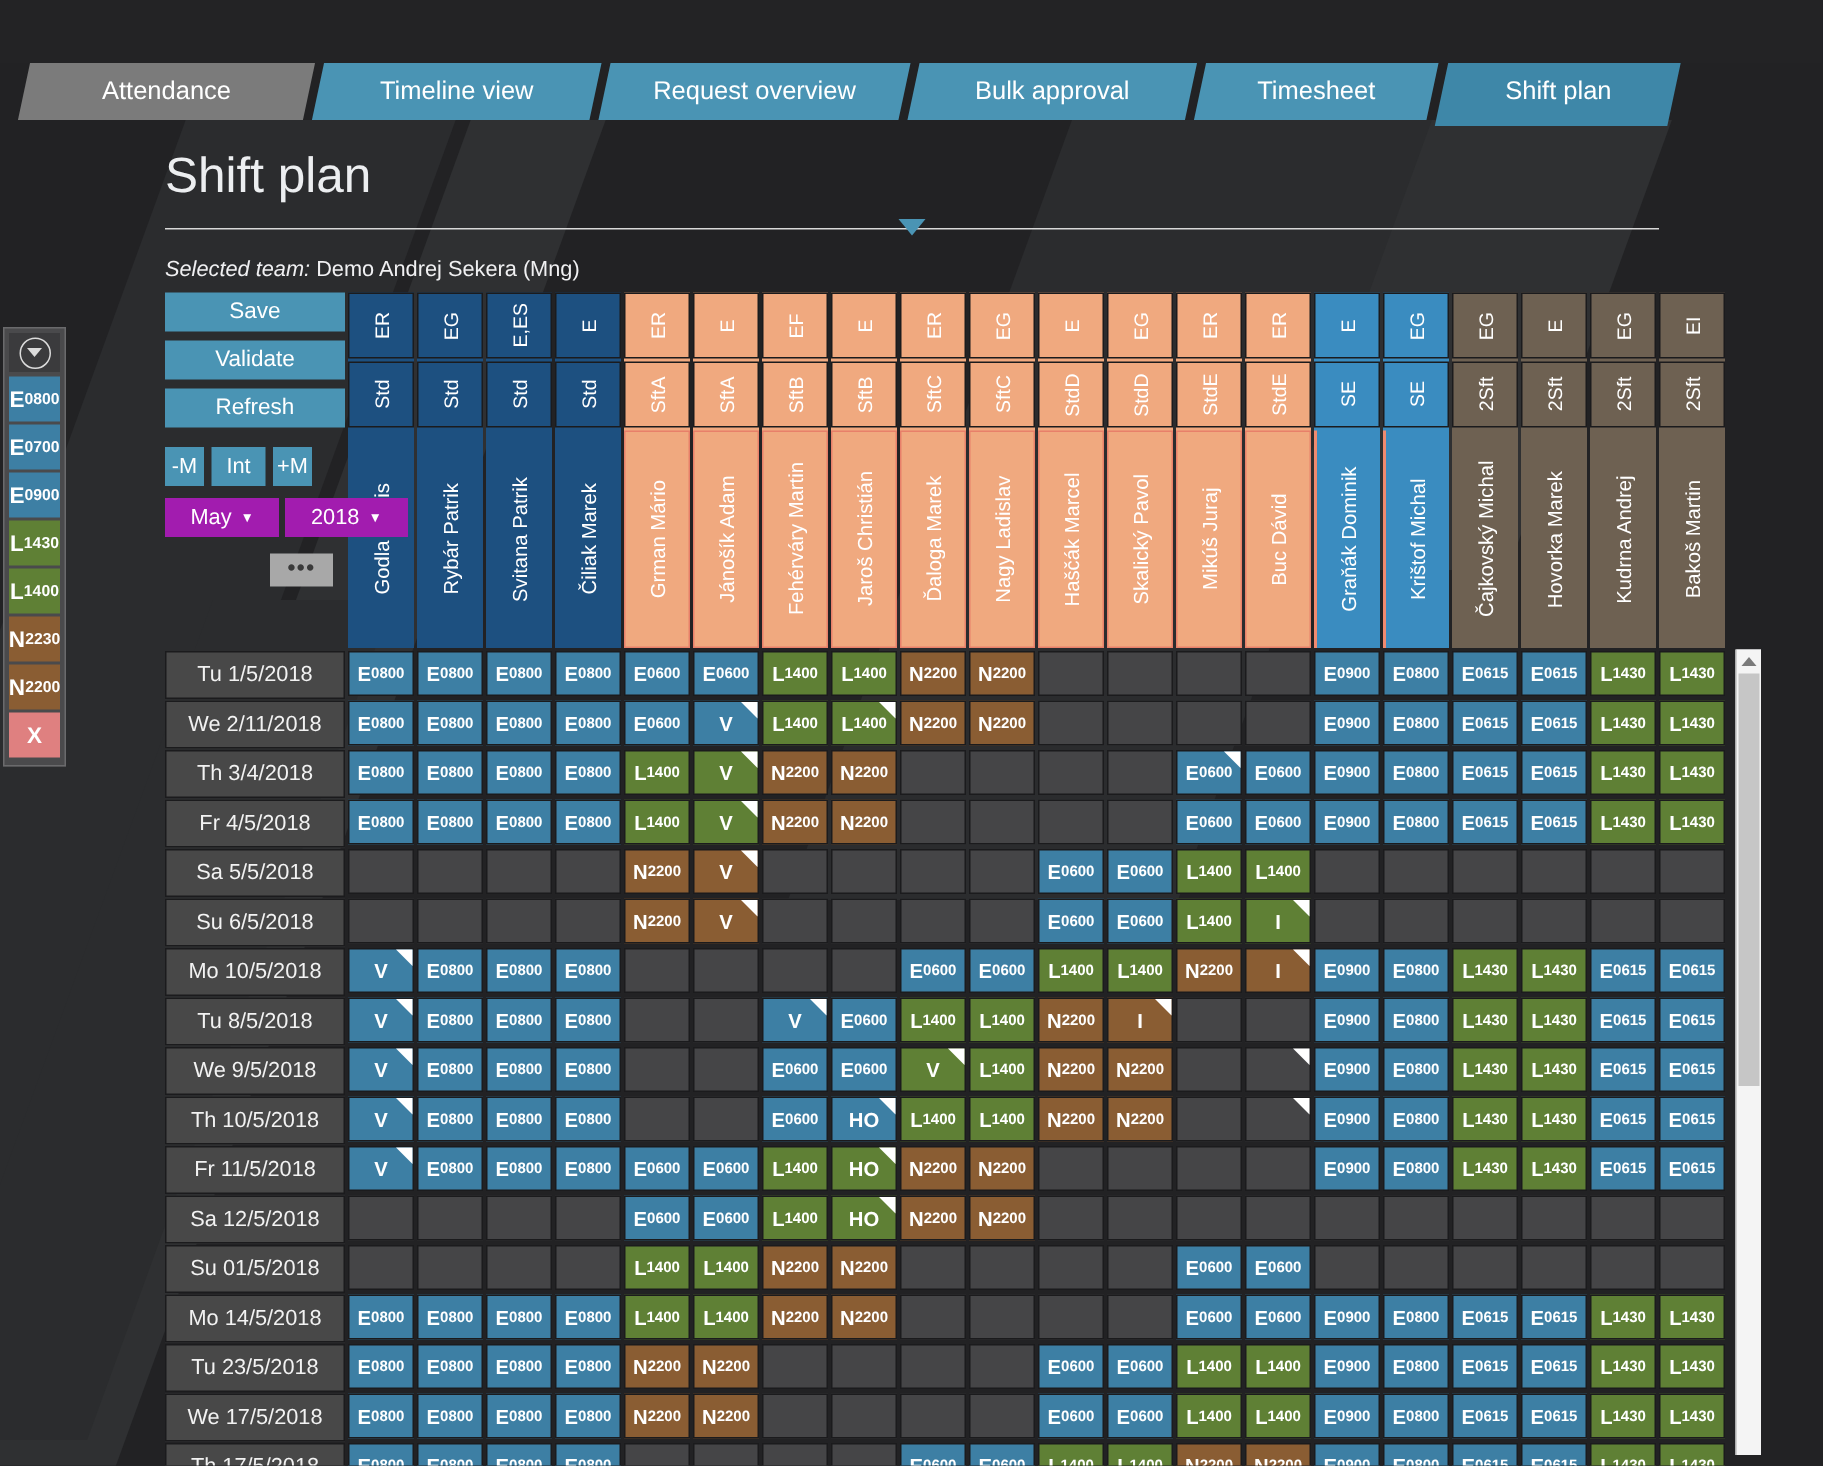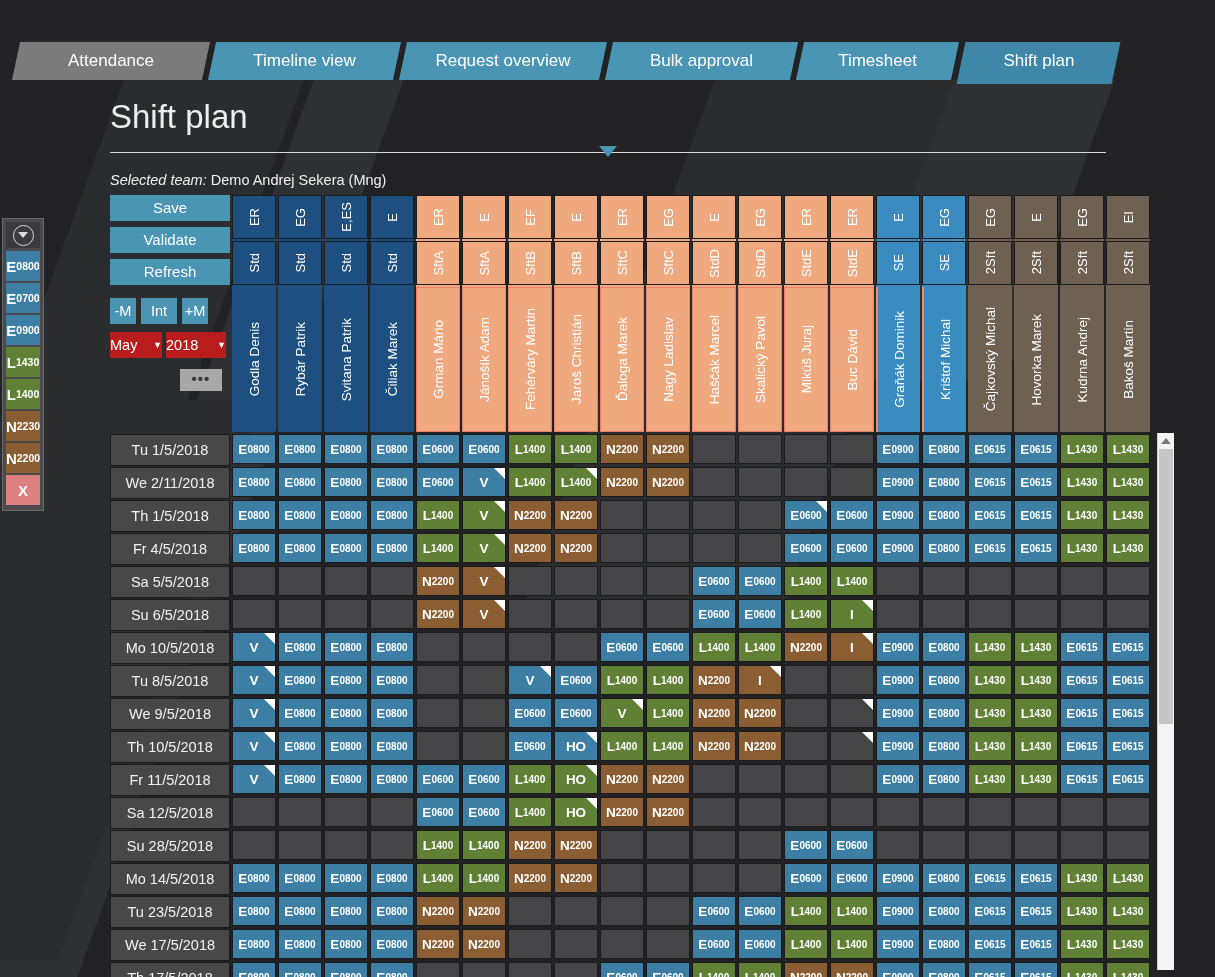--- a/index.html
+++ b/index.html
@@ -54,21 +54,21 @@
   .lg-item sub{font-size:10.5px;font-weight:bold;}
 
   
   .ctrl{position:absolute;left:110px;top:195px;width:120px;z-index:4;}
   .btn-wide{width:120px;height:26px;line-height:26px;text-align:center;background:#4a94b4;color:#fff;font-size:15px;margin-bottom:6px;cursor:pointer;}
   .btn-row{display:flex;gap:5px;margin-top:13px;}
   .btn-sm{height:26px;line-height:26px;background:#4a94b4;color:#fff;font-size:14.5px;text-align:center;cursor:pointer;}
   .btn-m{width:26px;}
   .btn-int{width:36px;}
   .sel-row{display:flex;gap:4px;margin-top:8px;}
-  .sel{height:26px;line-height:26px;background:#b91c1c;color:#fff;font-size:14.5px;padding:0 0;cursor:pointer;display:flex;align-items:center;justify-content:space-between;}
+  .sel{height:26px;line-height:26px;background:#a21caf;color:#fff;font-size:14.5px;padding:0 17px;cursor:pointer;display:flex;align-items:center;justify-content:space-between;}
   .sel .cv{margin-right:6px;}
   .sel .ar{font-size:9px;}
   .sel-mon{width:52px;}
   .sel-yr{width:60px;}
   .dots{width:42px;height:22px;line-height:20px;background:#a8a8a8;color:#3a3a3a;font-size:15px;font-weight:bold;text-align:center;margin-left:70px;margin-top:11px;cursor:pointer;letter-spacing:1px;}
 
   
   .grid{position:absolute;left:110px;top:195px;z-index:3;}
   .hdr-row{display:flex;position:absolute;left:122px;top:0;}
   .hcell{width:44px;margin-right:2px;box-sizing:border-box;color:#fff;text-align:center;}
@@ -569,21 +569,21 @@
         <div class="cell" style="background: rgb(95, 128, 53);">
           <span>L</span>
           <sub>1430</sub>
         </div>
         <div class="cell" style="background: rgb(95, 128, 53);">
           <span>L</span>
           <sub>1430</sub>
         </div>
       </div>
       <div class="row">
-        <div class="daycell">Th 1/5/2018</div>
+        <div class="daycell">Th 3/4/2018</div>
         <div class="cell" style="background: rgb(61, 127, 164);">
           <span>E</span>
           <sub>0800</sub>
         </div>
         <div class="cell" style="background: rgb(61, 127, 164);">
           <span>E</span>
           <sub>0800</sub>
         </div>
         <div class="cell" style="background: rgb(61, 127, 164);">
           <span>E</span>
@@ -1194,21 +1194,21 @@
         <div class="cell empty"></div>
         <div class="cell empty"></div>
         <div class="cell empty"></div>
         <div class="cell empty"></div>
         <div class="cell empty"></div>
         <div class="cell empty"></div>
         <div class="cell empty"></div>
         <div class="cell empty"></div>
       </div>
       <div class="row">
-        <div class="daycell">Su 28/5/2018</div>
+        <div class="daycell">Su 01/5/2018</div>
         <div class="cell empty"></div>
         <div class="cell empty"></div>
         <div class="cell empty"></div>
         <div class="cell empty"></div>
         <div class="cell" style="background: rgb(95, 128, 53);">
           <span>L</span>
           <sub>1400</sub>
         </div>
         <div class="cell" style="background: rgb(95, 128, 53);">
           <span>L</span>

